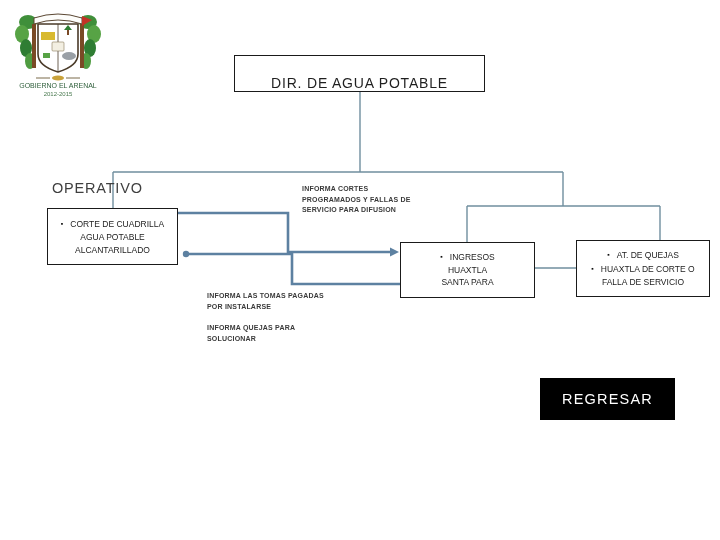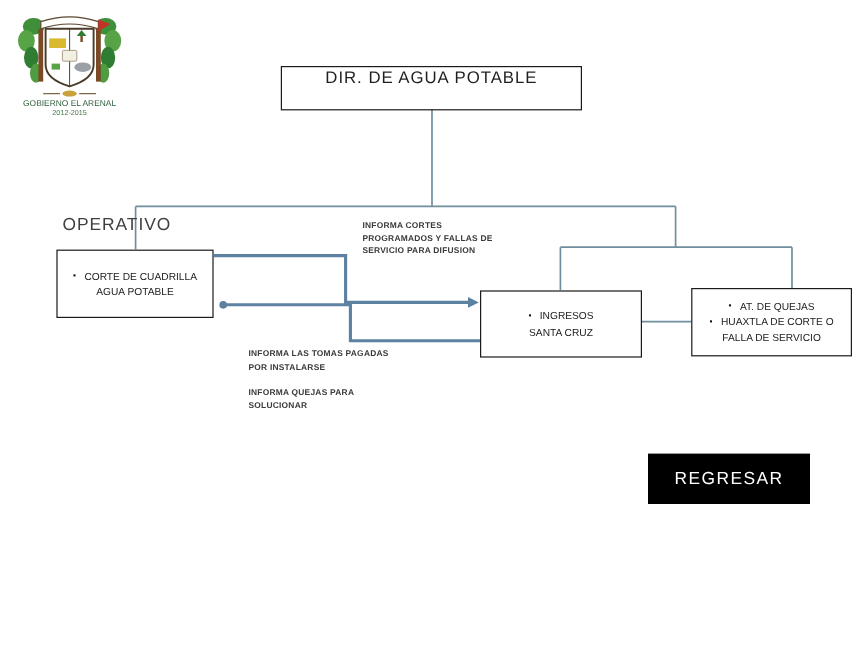--- a/index.html
+++ b/index.html
@@ -12,21 +12,21 @@
     --c-thick:#5d81a1;
     --c-thin:#6f8e9e;
     --c-border:#1a1a1a;
   }
   .abs{position:absolute;}
 
   
   .title-box{
     left:234px;top:55px;width:249px;height:35px;
     border:1px solid var(--c-border);
-    display:flex;align-items:flex-start;justify-content:center;
+    display:flex;align-items:flex-end;justify-content:center;
   }
   .title-box span{
     font-size:14px;color:#1f1f1f;letter-spacing:0.8px;
   }
 
   
   .section-label{
     left:52px;top:144px;
     font-size:14.5px;color:#3f3f3f;letter-spacing:0.8px;margin-top:36px;
   }
@@ -143,33 +143,35 @@
     <span>DIR. DE AGUA POTABLE</span>
   </div>
 
   <div class="abs section-label">OPERATIVO</div>
 
   <div class="abs node node-jefe">
     <div class="row">
       <span class="bullet">▪</span><span>CORTE DE CUADRILLA</span>
     </div>
     <div class="row">AGUA POTABLE</div>
+    <div class="row">ALCANTARILLADO</div>
   </div>
 
   <div class="abs annotation ann-difusion">
     <div>INFORMA CORTES</div>
     <div>PROGRAMADOS Y FALLAS DE</div>
     <div>SERVICIO PARA DIFUSION</div>
   </div>
 
   <div class="abs node node-ingresos">
     <div class="row">
       <span class="bullet">▪</span><span>INGRESOS</span>
     </div>
-    <div class="row">SANTA CRUZ</div>
+    <div class="row">HUAXTLA</div>
+    <div class="row">SANTA PARA</div>
   </div>
 
   <div class="abs node node-quejas">
     <div class="row">
       <span class="bullet">▪</span><span>AT. DE QUEJAS</span>
     </div>
     <div class="row">
       <span class="bullet">▪</span><span>HUAXTLA DE CORTE O</span>
     </div>
     <div class="row">FALLA DE SERVICIO</div>

